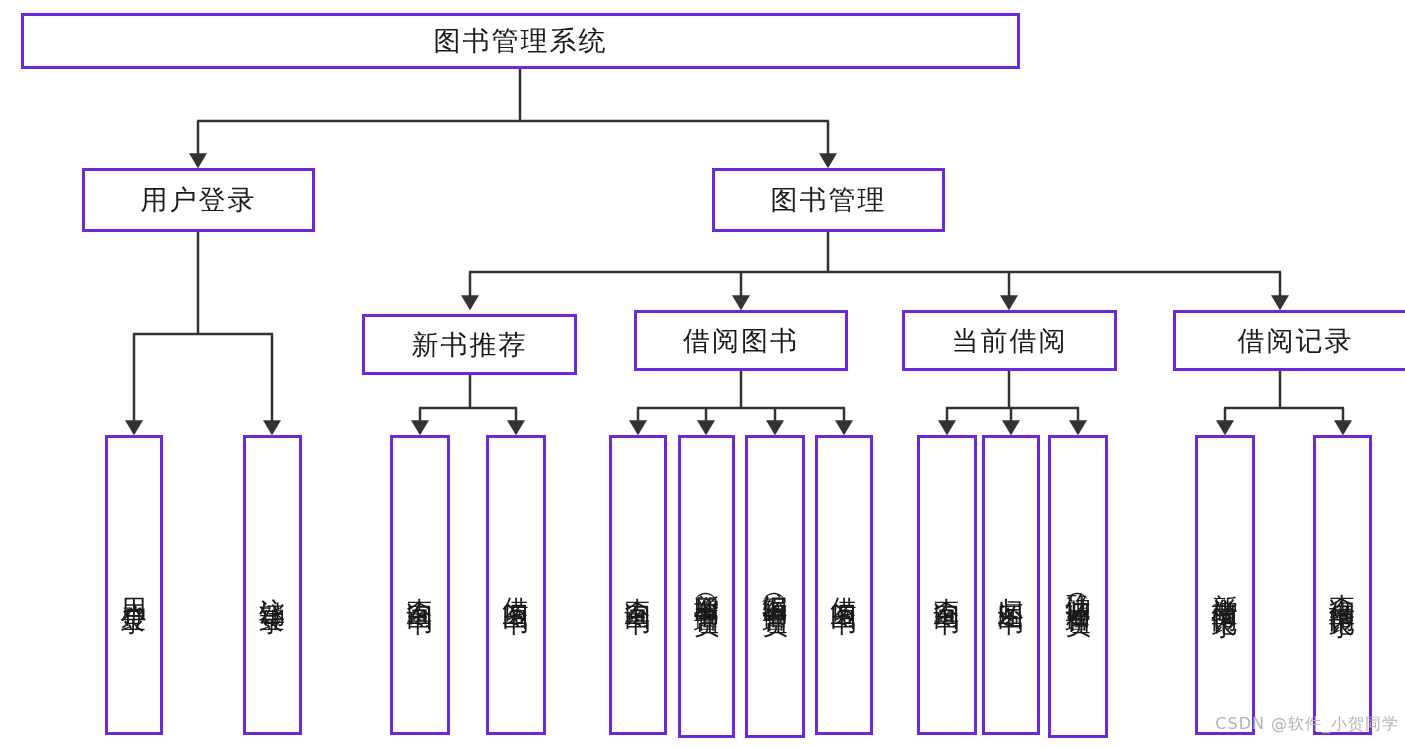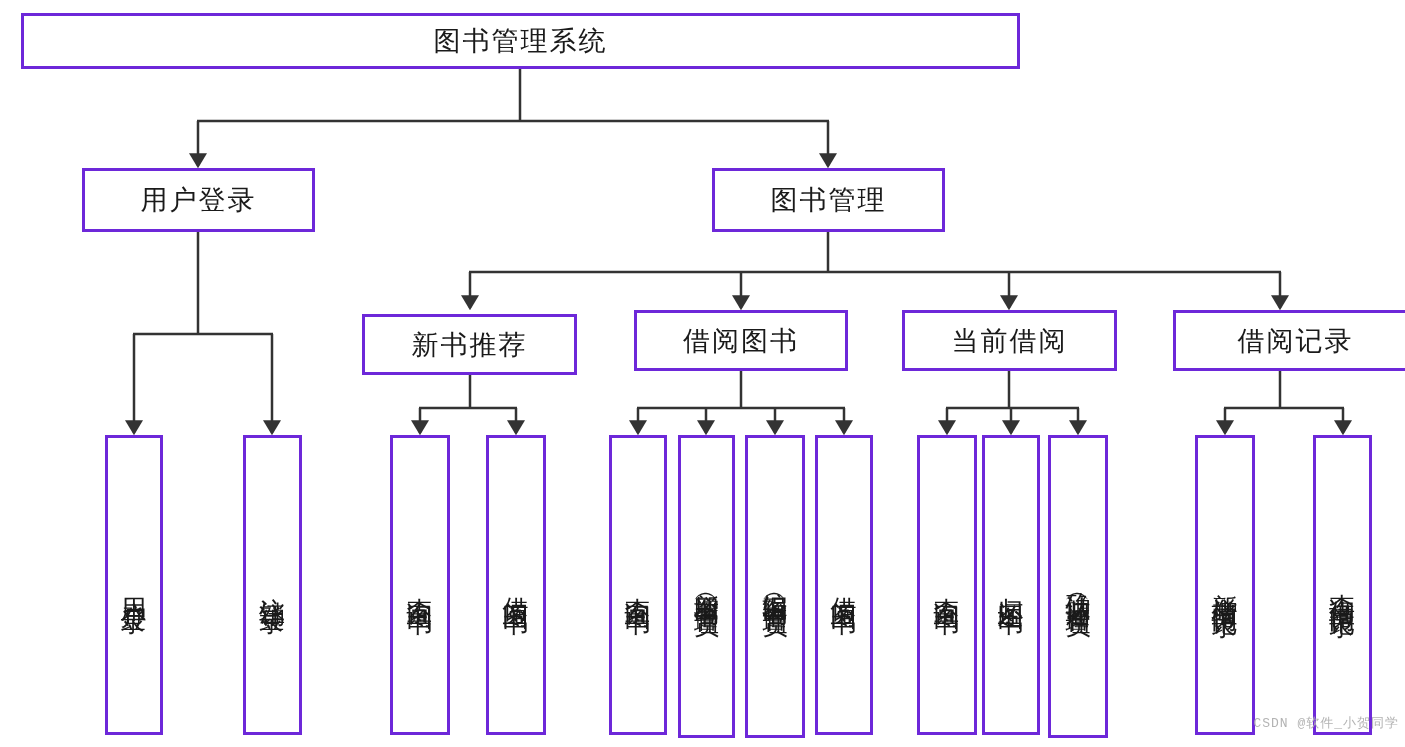--- a/index.html
+++ b/index.html
@@ -36,26 +36,25 @@
   #connectors {
     position: absolute;
     left: 0; top: 0;
     width: 1405px; height: 747px;
     z-index: 1;
   }
   #watermark {
     position: absolute;
     right: 6px;
     top: 714px;
-    font-size: 13px;
+    font-size: 16px;
     letter-spacing: 1px;
     color: #b3b3b3;
     z-index: 3;
     white-space: nowrap;
-    font-family: Liberation Mono, monospace;
   }
 </style>
 </head>
 <body>
 
 <div id="canvas">
 
   <svg id="connectors" viewBox="0 0 1405 747" xmlns="http://www.w3.org/2000/svg">
     <defs>
       <marker id="arrow" viewBox="0 0 10 12" refX="8.5" refY="6" markerWidth="6" markerHeight="7.2" orient="auto-start-reverse">

